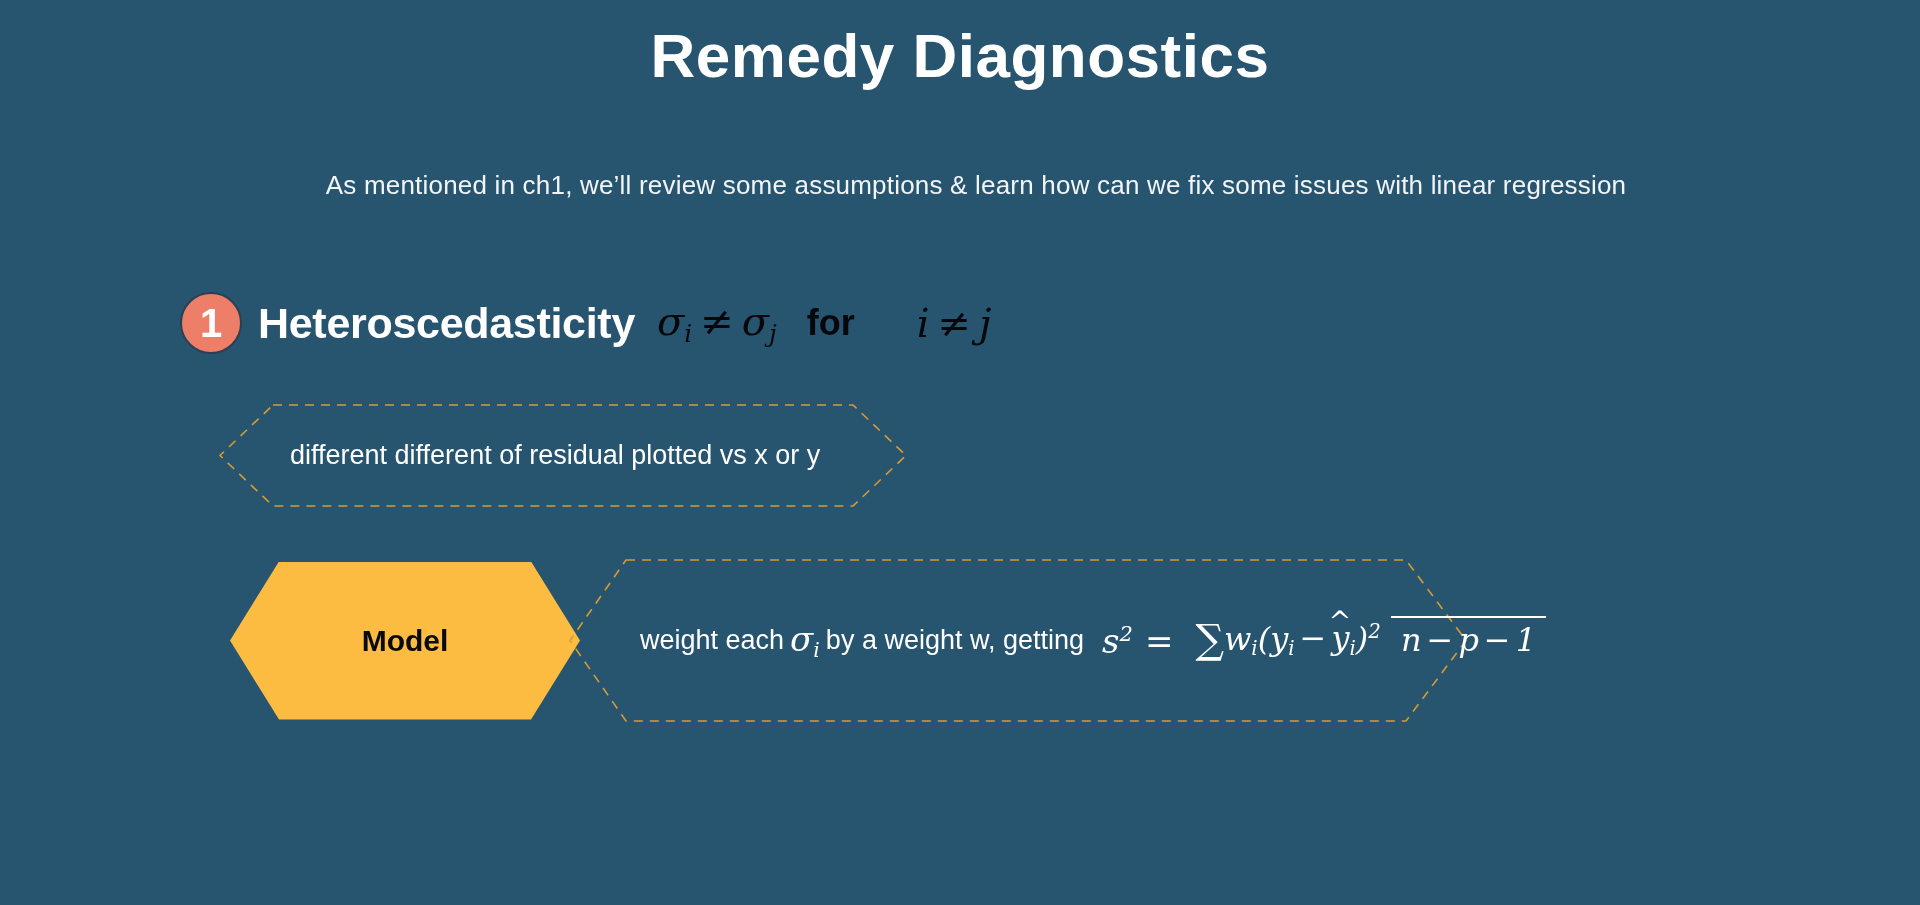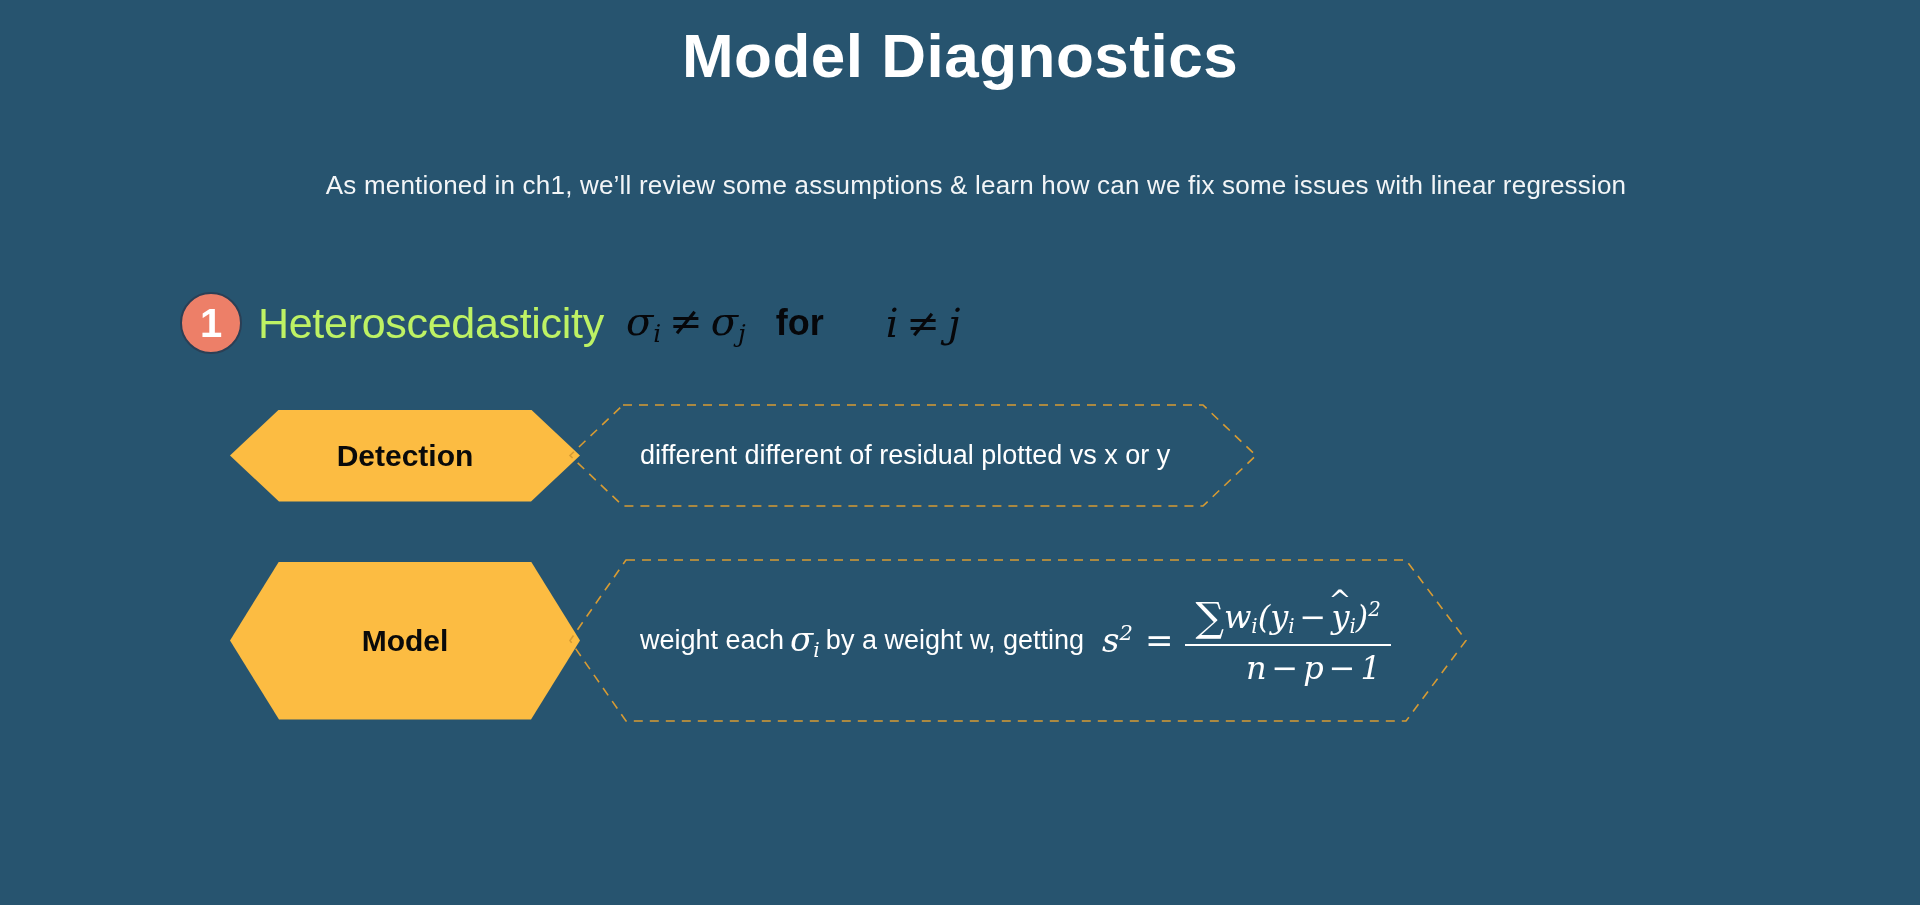--- a/index.html
+++ b/index.html
@@ -69,23 +69,23 @@
     align-items: center;
     justify-content: center;
     color: #ffffff;
     font-size: 40px;
     font-weight: bold;
     line-height: 1;
     flex: none;
     margin-right: 16px;
   }
   .heading-text {
-    color: #bef264;
+    color: #ffffff;
     font-size: 43px;
-    font-weight: normal;
+    font-weight: bold;
     letter-spacing: -0.3px;
     white-space: nowrap;
   }
   .math {
     font-family: "DejaVu Serif", "Liberation Serif", serif;
     font-style: italic;
     color: #06070a;
     white-space: nowrap;
   }
   .math-head {
@@ -197,21 +197,21 @@
     vertical-align: 0.55em;
     font-style: italic;
   }
   .formula .eq {
     font-style: normal;
     font-size: 34px;
     padding: 0 12px;
   }
   .frac {
     display: inline-flex;
-    flex-direction: column;
+    flex-direction: row;
     align-items: center;
     vertical-align: middle;
   }
   .frac .num {
     font-size: 32px;
     padding: 0 10px 4px 10px;
     line-height: 1.15;
     white-space: nowrap;
   }
   .frac .den {
@@ -248,41 +248,40 @@
     transform: translateX(-52%);
     font-style: normal;
     font-size: 0.85em;
   }
 </style>
 </head>
 <body>
 
 <div class="slide">
 
-  <div class="title">Model Diagnostics</div>
+  <div class="title">Remedy Diagnostics</div>
 
   <div class="subtitle">As mentioned in ch1, we’ll review some assumptions &amp; learn how can we fix some issues with linear regression</div>
 
   <div class="heading-row">
     <div class="badge">1</div>
     <div class="heading-text">Heteroscedasticity</div>
 
     <div class="math math-head">
       <span><span>σ</span><sub>i</sub></span><span class="neq">≠</span><span><span>σ</span><sub>j</sub></span>
     </div>
 
     <div class="for-word">for</div>
 
     <div class="math math-tail">
       <span>i</span><span class="neq">≠</span><span>j</span>
     </div>
   </div>
 
   <div class="row row-detection">
-    <div class="hexagon hex-detection">Detection</div>
 
     <div class="callout co-detection">
       <svg width="690" height="105" viewBox="0 0 690 105" aria-hidden="true">
         <polygon points="55,2 635,2 688,52.5 635,103 55,103 2,52.5" fill="none" stroke="#d79b33" stroke-width="1.6" stroke-dasharray="9 7"></polygon>
       </svg>
       <div class="callout-text">
         <span>different different of residual plotted vs x or y</span>
       </div>
     </div>
   </div>

